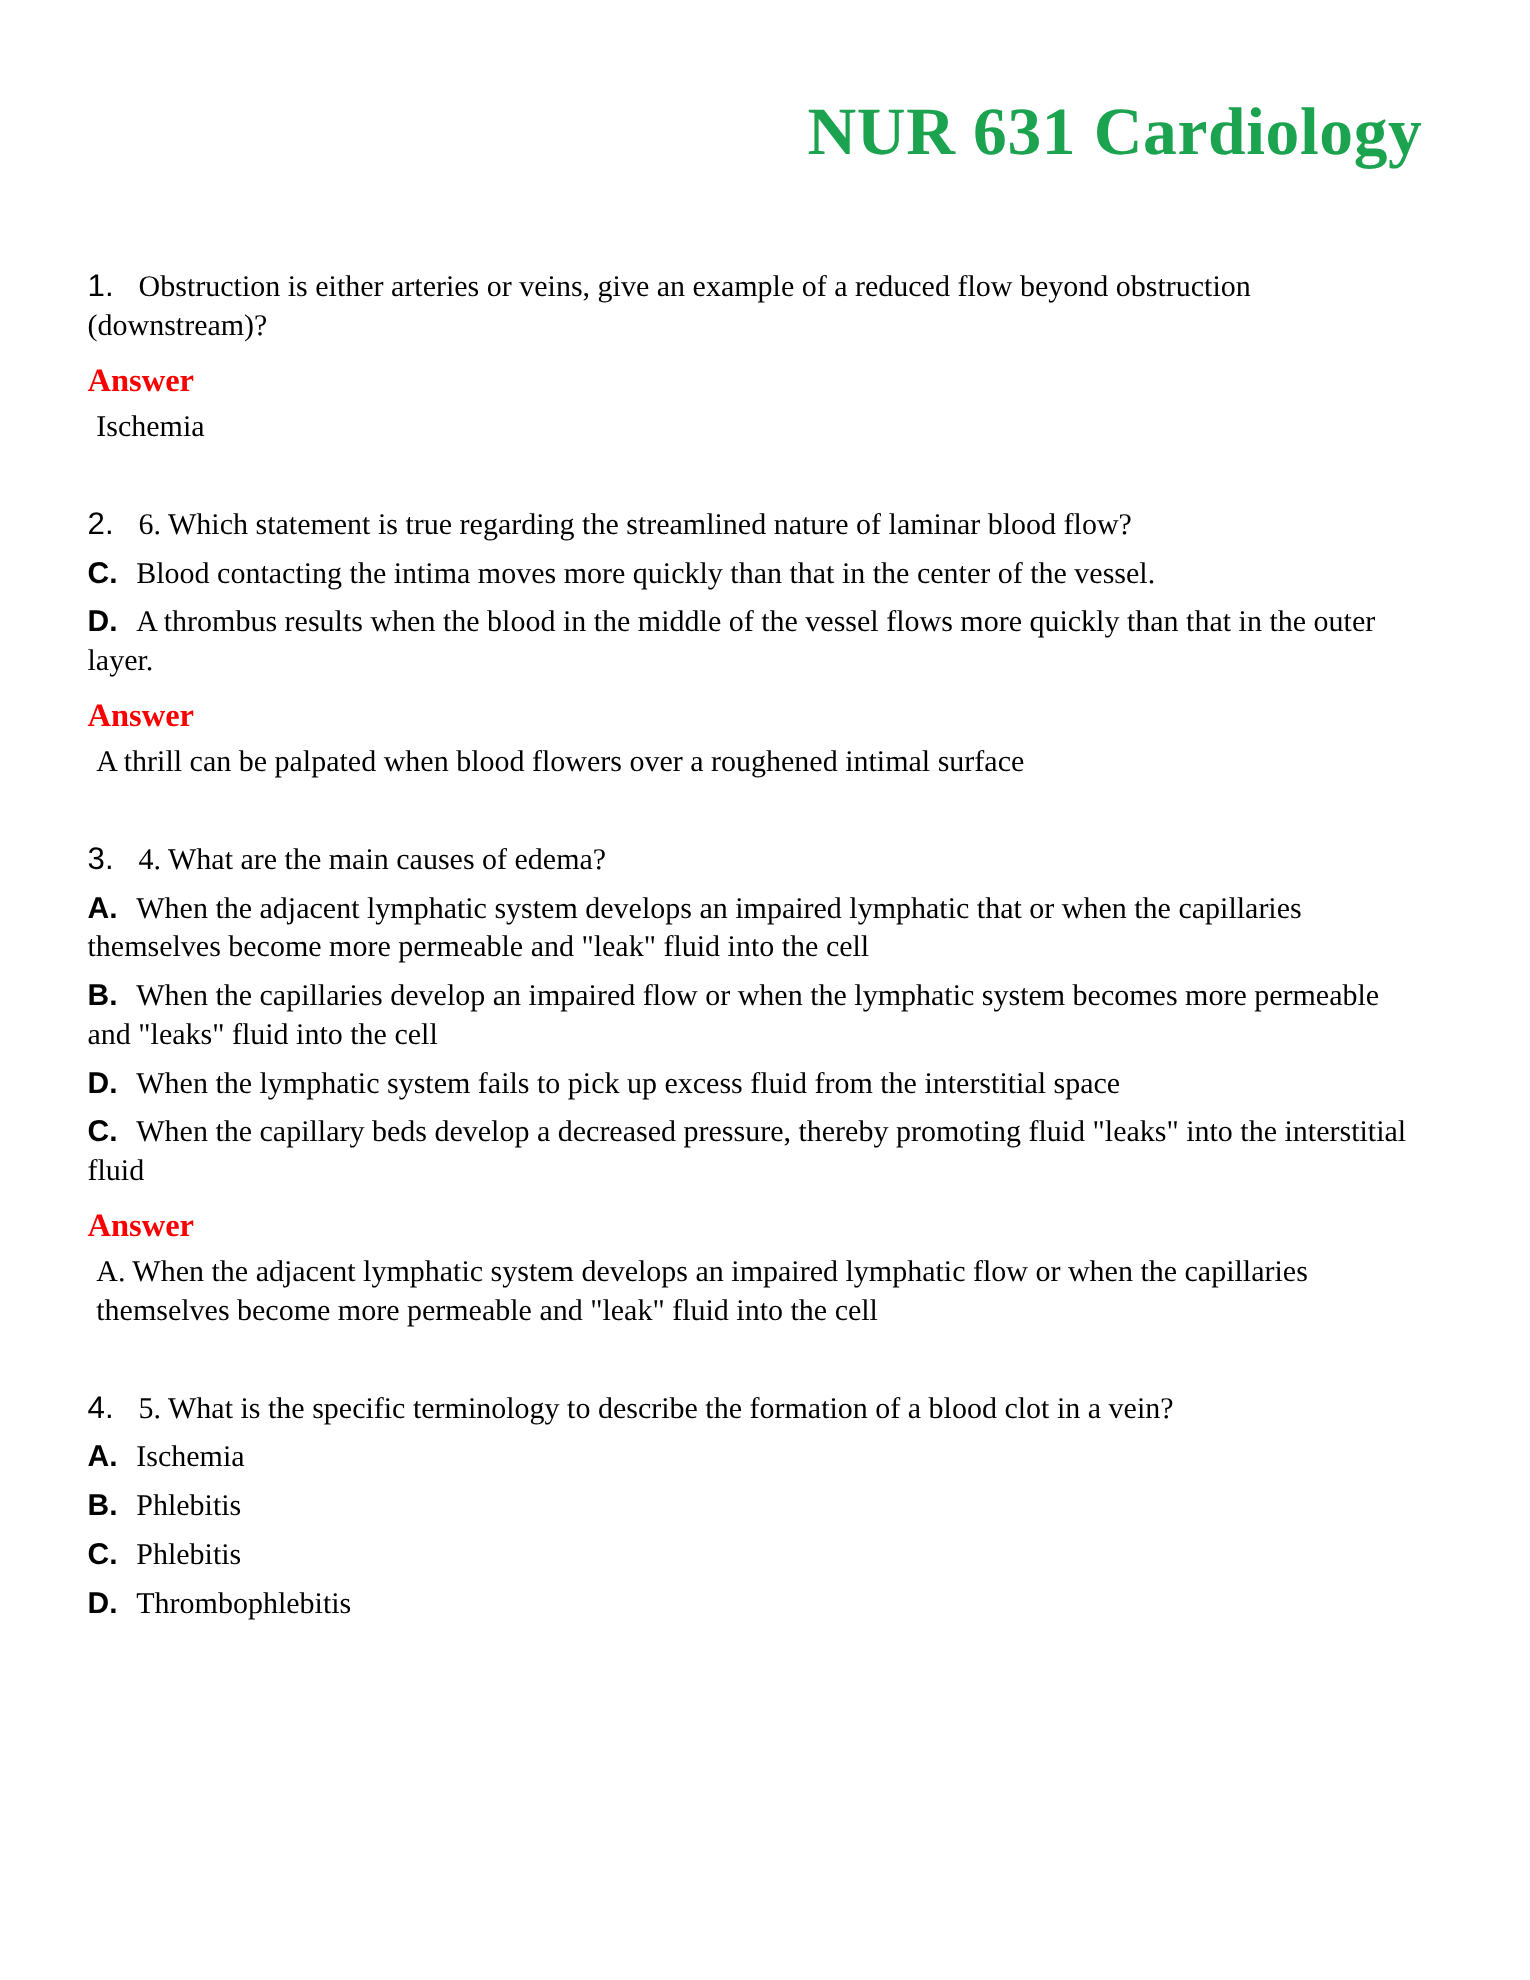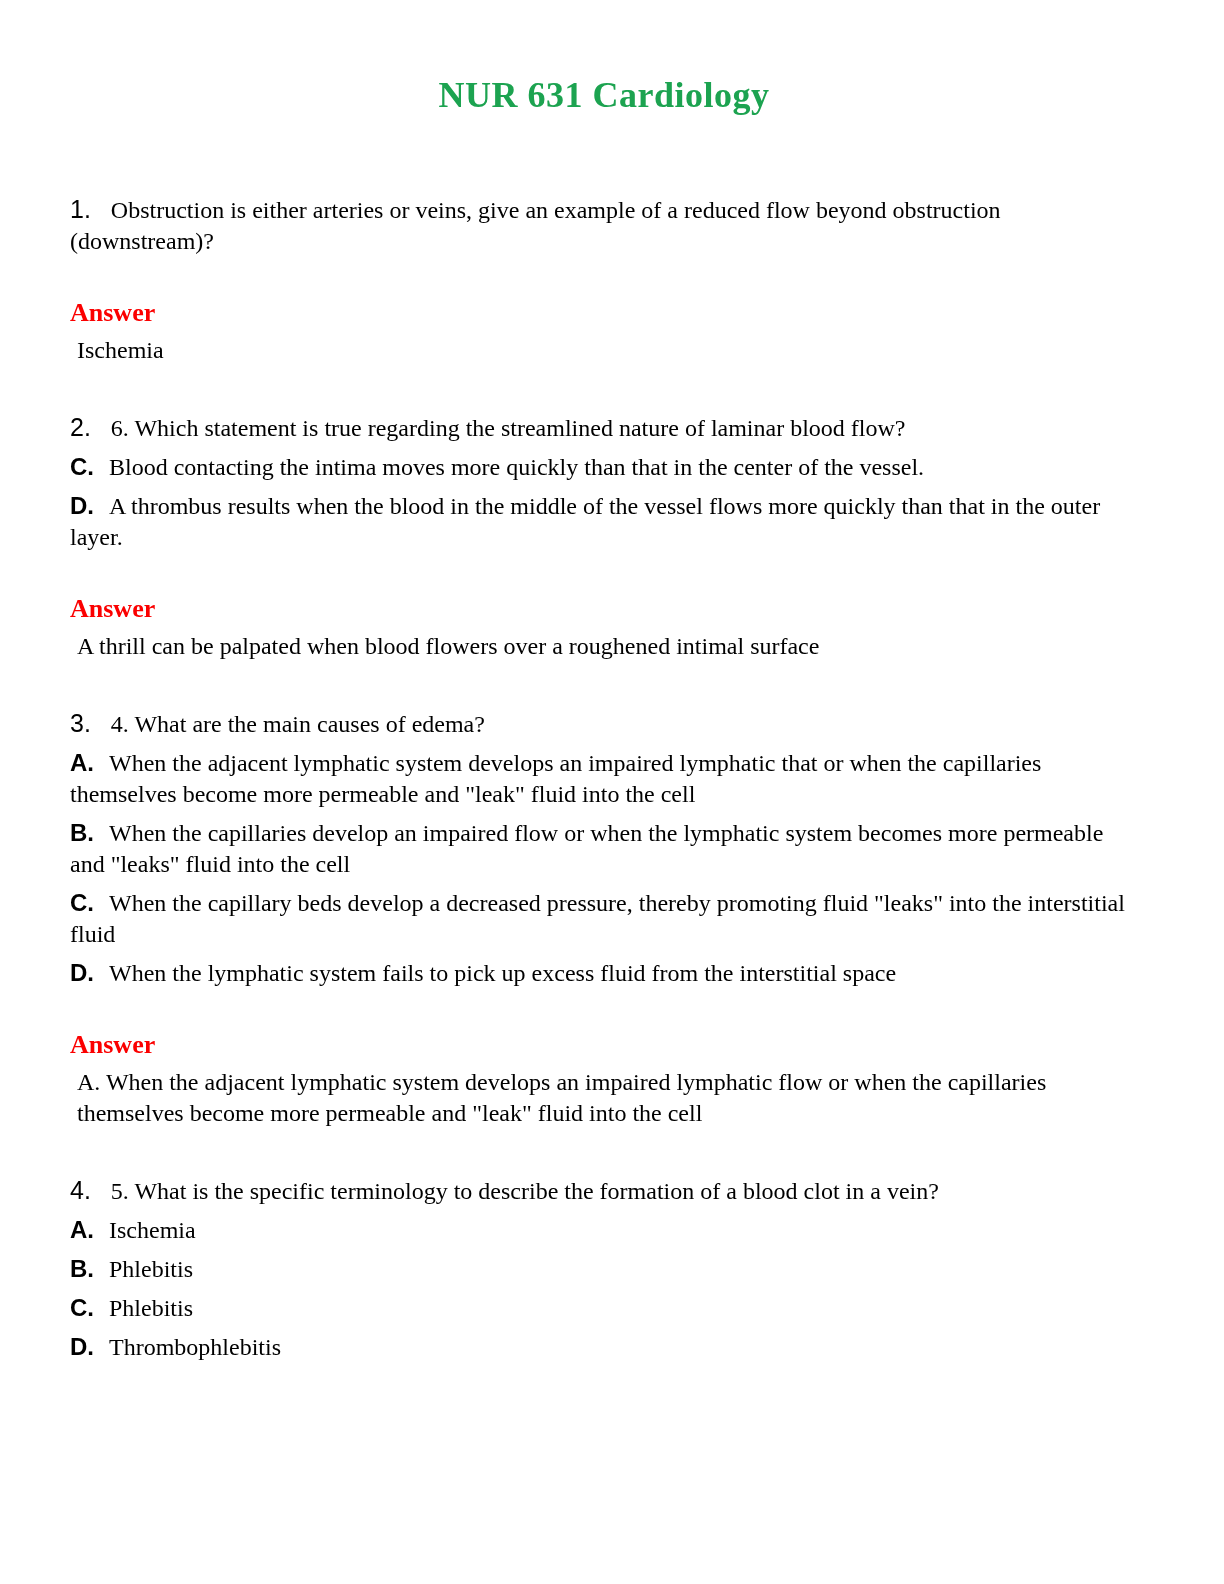--- a/index.html
+++ b/index.html
@@ -13,23 +13,23 @@
     background: #ffffff;
     box-sizing: border-box;
     padding: 60px 86px 40px 70px;
     overflow: hidden;
     font-family: "Liberation Serif", serif;
     color: #000000;
   }
   h1.doc-title {
     font-family: "Liberation Serif", serif;
     font-weight: bold;
-    font-size: 36px;
+    font-size: 54px;
     color: var(--title-color, #1CA350);
-    text-align: center;
+    text-align: right;
     margin: 14px 0 78px 0;
     letter-spacing: 0.5px;
   }
   .qa-item {
     margin: 0 0 46px 0;
   }
   .qa-item p {
     margin: 0 0 7px 0;
     font-size: 24px;
     line-height: 31px;
@@ -40,21 +40,21 @@
     font-size: 25px;
     margin-right: 20px;
   }
   .letter {
     font-family: "Liberation Sans", sans-serif;
     font-weight: bold;
     font-size: 24px;
     margin-right: 15px;
   }
   .answer-block {
-    margin-top: 40px;
+    margin-top: 12px;
   }
   .answer-label {
     font-weight: bold;
     color: var(--answer-color, #FB0000);
     font-size: 26px !important;
   }
   .answer-text {
     padding-left: 7px;
   }
 </style>
@@ -78,22 +78,22 @@
         <p class="option"><span class="letter">D.</span><span class="otext">A thrombus results when the blood in the middle of the vessel flows more quickly than that in the outer layer.</span></p>
         <div class="answer-block">
           <p class="answer-label">Answer</p>
           <p class="answer-text">A thrill can be palpated when blood flowers over a roughened intimal surface</p>
         </div>
       </section>
       <section class="qa-item">
         <p class="question"><span class="qnum">3.</span><span class="qtext">4. What are the main causes of edema?</span></p>
         <p class="option"><span class="letter">A.</span><span class="otext">When the adjacent lymphatic system develops an impaired lymphatic that or when the capillaries themselves become more permeable and "leak" fluid into the cell</span></p>
         <p class="option"><span class="letter">B.</span><span class="otext">When the capillaries develop an impaired flow or when the lymphatic system becomes more permeable and "leaks" fluid into the cell</span></p>
+        <p class="option"><span class="letter">D.</span><span class="otext">When the lymphatic system fails to pick up excess fluid from the interstitial space</span></p>
         <p class="option"><span class="letter">C.</span><span class="otext">When the capillary beds develop a decreased pressure, thereby promoting fluid "leaks" into the interstitial fluid</span></p>
-        <p class="option"><span class="letter">D.</span><span class="otext">When the lymphatic system fails to pick up excess fluid from the interstitial space</span></p>
         <div class="answer-block">
           <p class="answer-label">Answer</p>
           <p class="answer-text">A. When the adjacent lymphatic system develops an impaired lymphatic flow or when the capillaries themselves become more permeable and "leak" fluid into the cell</p>
         </div>
       </section>
       <section class="qa-item">
         <p class="question"><span class="qnum">4.</span><span class="qtext">5. What is the specific terminology to describe the formation of a blood clot in a vein?</span></p>
         <p class="option"><span class="letter">A.</span><span class="otext">Ischemia</span></p>
         <p class="option"><span class="letter">B.</span><span class="otext">Phlebitis</span></p>
         <p class="option"><span class="letter">C.</span><span class="otext">Phlebitis</span></p>

